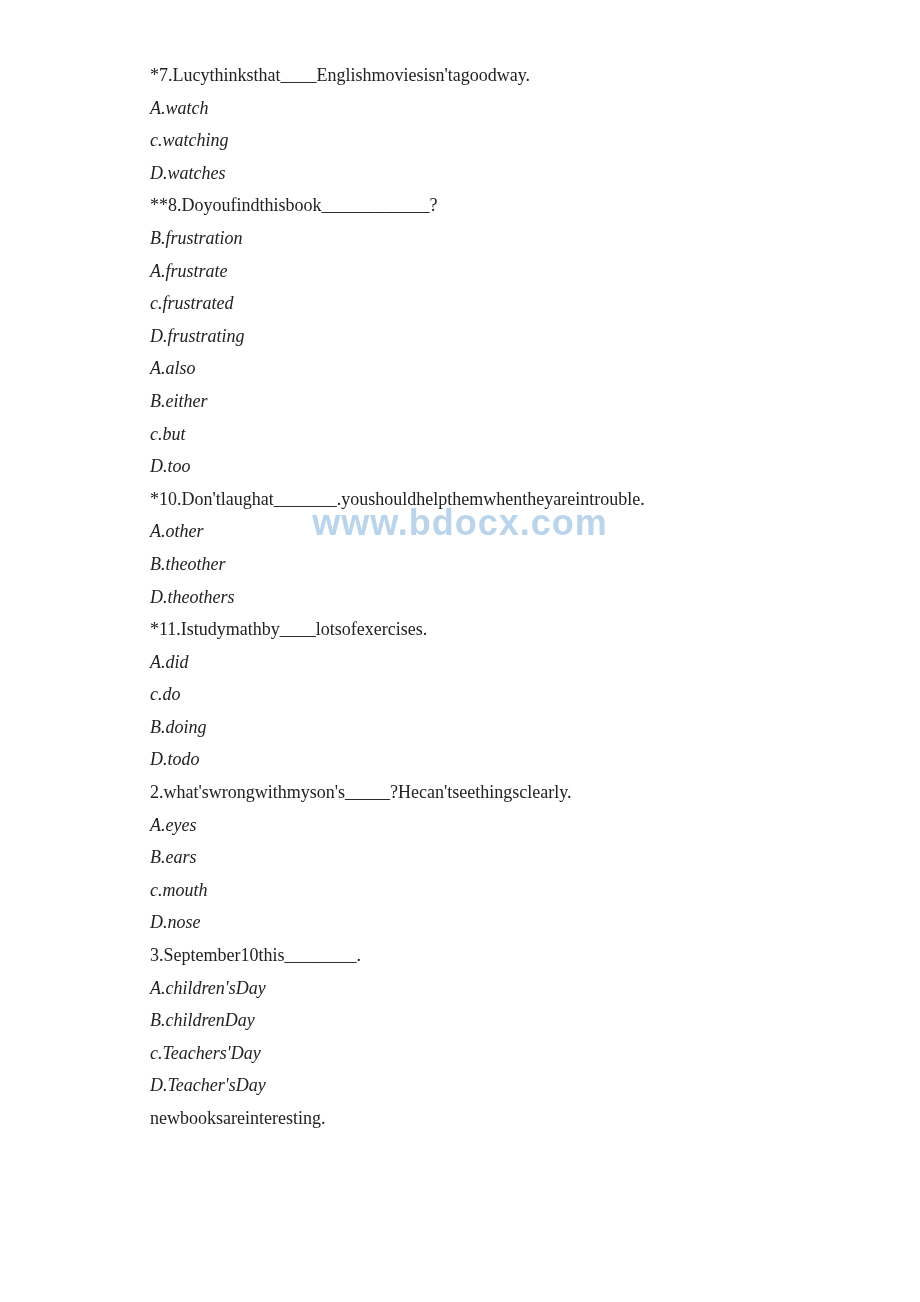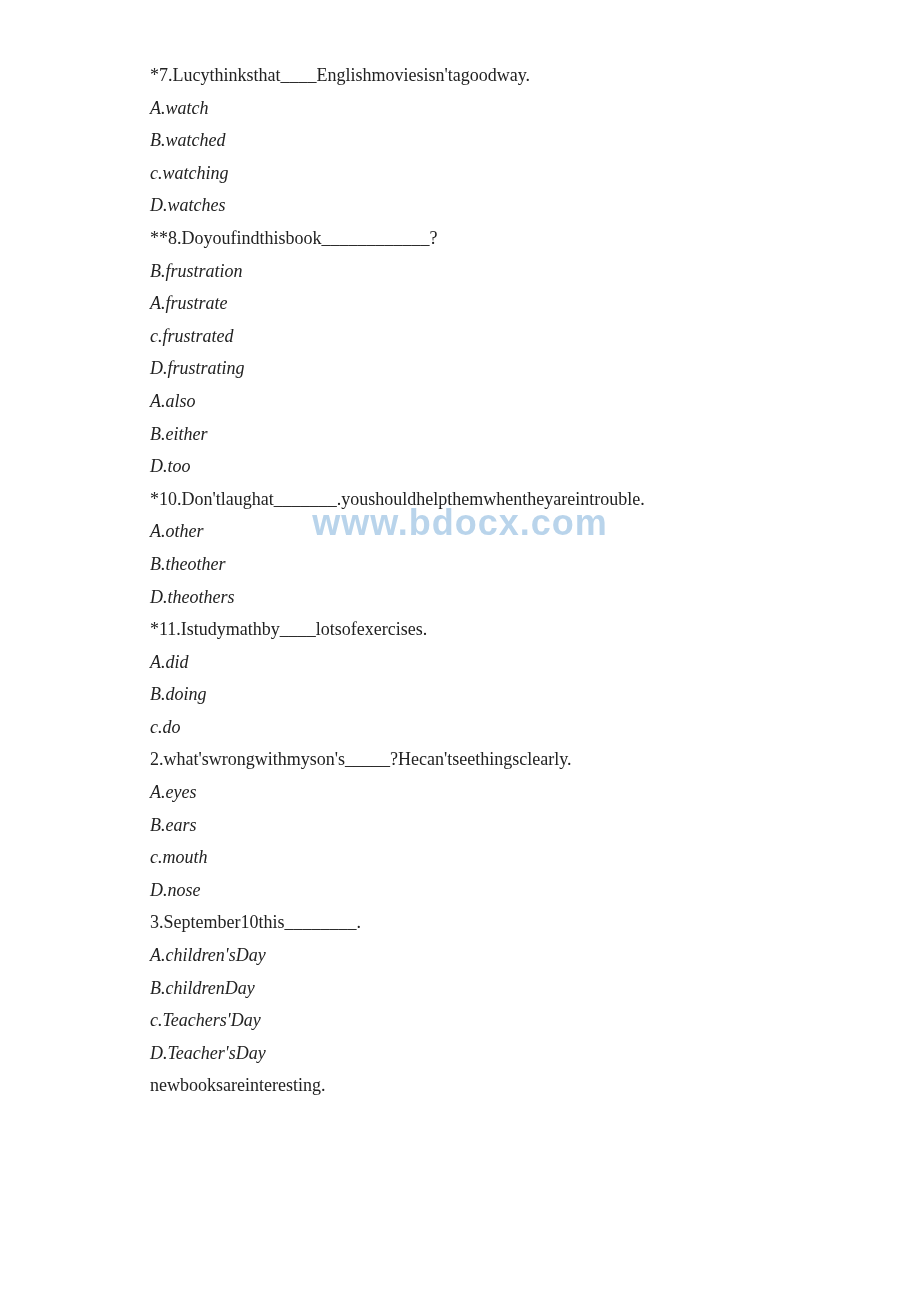--- a/index.html
+++ b/index.html
@@ -52,23 +52,20 @@
 
 <div class="page-content">
 
   <div class="question-line">
     <span>*7.Lucythinksthat____Englishmoviesisn'tagoodway.</span>
   </div>
   <div class="option-line">
     <span>A.watch</span>
   </div>
   <div class="option-line">
-    <span>B.watched</span>
-  </div>
-  <div class="option-line">
     <span>c.watching</span>
   </div>
   <div class="option-line">
     <span>D.watches</span>
   </div>
 
   <div class="question-line">
     <span>**8.Doyoufindthisbook____________?</span>
   </div>
   <div class="option-line">
@@ -84,20 +81,23 @@
     <span>D.frustrating</span>
   </div>
 
   <div class="option-line">
     <span>A.also</span>
   </div>
   <div class="option-line">
     <span>B.either</span>
   </div>
   <div class="option-line">
+    <span>c.but</span>
+  </div>
+  <div class="option-line">
     <span>D.too</span>
   </div>
 
   <div class="question-line">
     <span>*10.Don'tlaughat_______.youshouldhelpthemwhentheyareintrouble.</span>
   </div>
   <div class="option-line">
     <span>A.other</span>
   </div>
   <div class="option-line">
@@ -107,24 +107,27 @@
     <span>D.theothers</span>
   </div>
 
   <div class="question-line">
     <span>*11.Istudymathby____lotsofexercises.</span>
   </div>
   <div class="option-line">
     <span>A.did</span>
   </div>
   <div class="option-line">
+    <span>c.do</span>
+  </div>
+  <div class="option-line">
     <span>B.doing</span>
   </div>
   <div class="option-line">
-    <span>c.do</span>
+    <span>D.todo</span>
   </div>
 
   <div class="question-line">
     <span>2.what'swrongwithmyson's_____?Hecan'tseethingsclearly.</span>
   </div>
   <div class="option-line">
     <span>A.eyes</span>
   </div>
   <div class="option-line">
     <span>B.ears</span>

